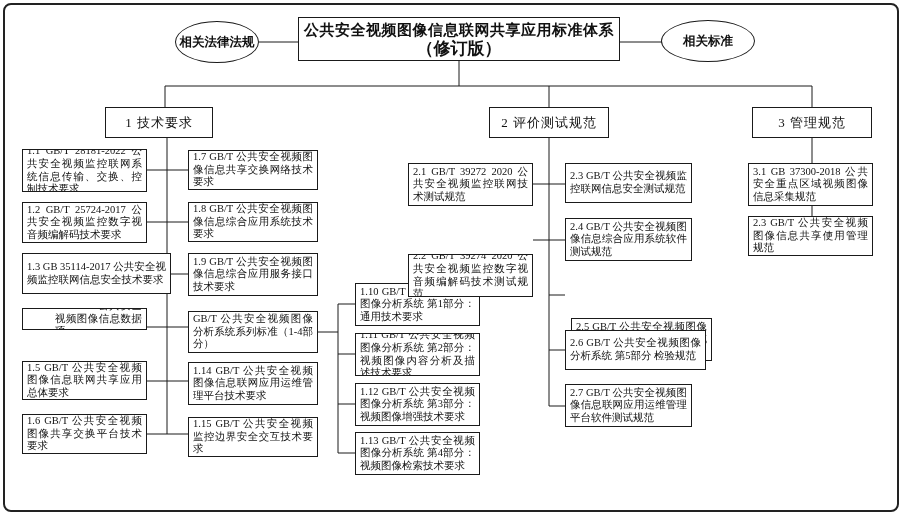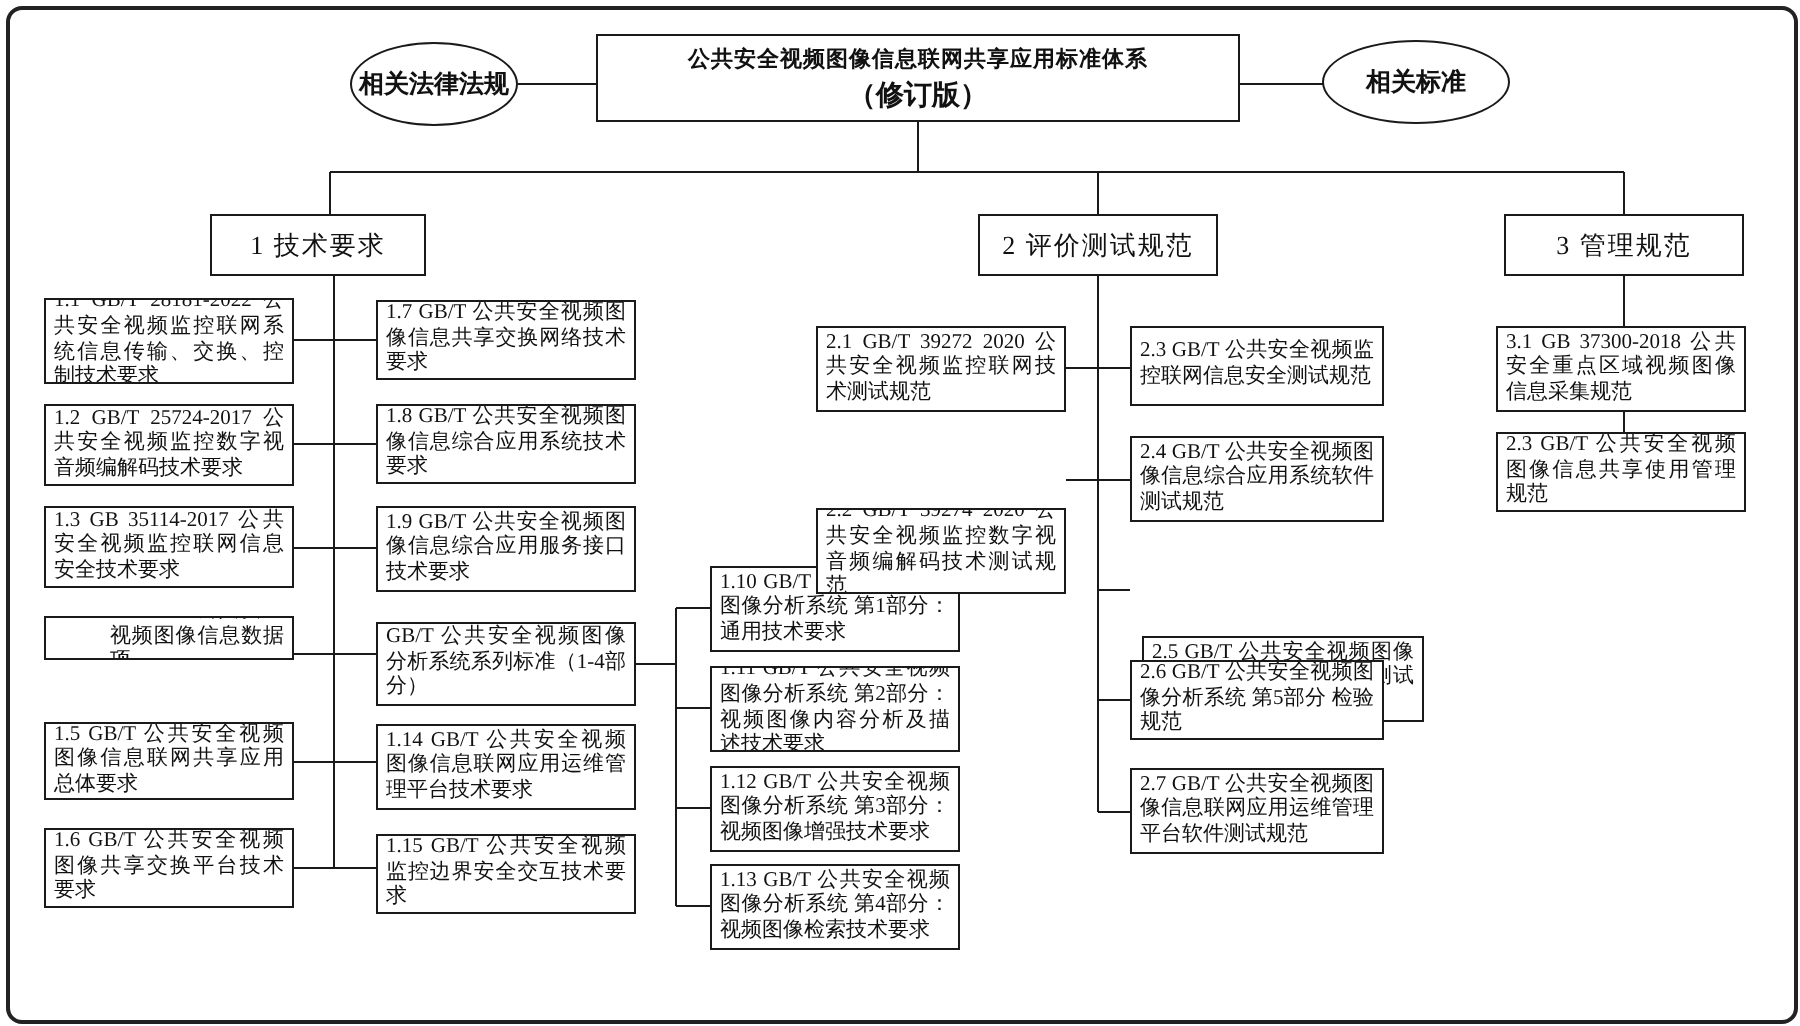--- a/index.html
+++ b/index.html
@@ -28,22 +28,22 @@
   .ellipse{
     position:absolute;box-sizing:border-box;border:1px solid #1a1a1a;background:#ffffff;
     border-radius:50%;display:flex;align-items:center;justify-content:center;
     font-size:12.5px;font-weight:bold;
   }
   .titlebox{
     position:absolute;box-sizing:border-box;border:1px solid #1a1a1a;background:#ffffff;
     display:flex;flex-direction:column;align-items:center;justify-content:center;
     text-align:center;
   }
-  .titlebox .t1{font-size:11px;font-weight:bold;letter-spacing:0.5px;line-height:19px;}
-  .titlebox .t2{font-size:14px;font-weight:bold;line-height:17px;}
+  .titlebox .t1{font-size:15px;font-weight:bold;letter-spacing:0.5px;line-height:19px;}
+  .titlebox .t2{font-size:17px;font-weight:bold;line-height:17px;}
 </style>
 </head>
 <body>
 
 <div class="stage">
 
   <svg class="wires">
 
     <line x1="259" y1="42" x2="298" y2="42"></line>
     <line x1="620" y1="42" x2="662" y2="42"></line>
@@ -91,21 +91,21 @@
   <div class="hbox" style="left:105px;top:107px;width:108px;height:31px;">1 技术要求</div>
   <div class="hbox" style="left:489px;top:107px;width:120px;height:31px;">2 评价测试规范</div>
   <div class="hbox" style="left:752px;top:107px;width:120px;height:31px;">3 管理规范</div>
 
   <div class="node" style="left:22px;top:149px;width:125px;height:43px;">
       <span>1.1 GB/T 28181-2022 公共安全视频监控联网系统信息传输、交换、控制技术要求</span>
     </div>
   <div class="node" style="left:22px;top:202px;width:125px;height:41px;">
       <span>1.2 GB/T 25724-2017 公共安全视频监控数字视音频编解码技术要求</span>
     </div>
-  <div class="node" style="left:22px;top:253px;width:125px;height:41px;">
+  <div class="node" style="left:22px;top:253px;width:149px;height:41px;">
       <span>1.3 GB 35114-2017 公共安全视频监控联网信息安全技术要求</span>
     </div>
   <div class="node" style="left:22px;top:308px;width:125px;height:22px;padding-left:32px;">
       <span>1.4 GB/T 公共安全视频图像信息数据项</span>
     </div>
   <div class="node" style="left:22px;top:361px;width:125px;height:39px;align-items:center;">
       <span>1.5 GB/T 公共安全视频图像信息联网共享应用总体要求</span>
     </div>
   <div class="node" style="left:22px;top:414px;width:125px;height:40px;">
       <span>1.6 GB/T 公共安全视频图像共享交换平台技术要求</span>
@@ -152,21 +152,21 @@
 
   <div class="node" style="left:565px;top:163px;width:127px;height:40px;">
       <span>2.3 GB/T 公共安全视频监控联网信息安全测试规范</span>
     </div>
   <div class="node" style="left:565px;top:218px;width:127px;height:43px;">
       <span>2.4 GB/T 公共安全视频图像信息综合应用系统软件测试规范</span>
     </div>
   <div class="node" style="left:571px;top:274px;width:141px;height:43px;margin-top:44px;">
       <span>2.5 GB/T 公共安全视频图像信息综合应用服务接口测试规范</span>
     </div>
-  <div class="node" style="left:565px;top:330px;width:127px;height:40px;">
+  <div class="node" style="left:565px;top:330px;width:141px;height:40px;">
       <span>2.6 GB/T 公共安全视频图像分析系统 第5部分 检验规范</span>
     </div>
   <div class="node" style="left:565px;top:384px;width:127px;height:43px;">
       <span>2.7 GB/T 公共安全视频图像信息联网应用运维管理平台软件测试规范</span>
     </div>
 
   <div class="node" style="left:748px;top:163px;width:125px;height:43px;">
       <span>3.1 GB 37300-2018 公共安全重点区域视频图像信息采集规范</span>
     </div>
   <div class="node" style="left:748px;top:216px;width:125px;height:40px;">

